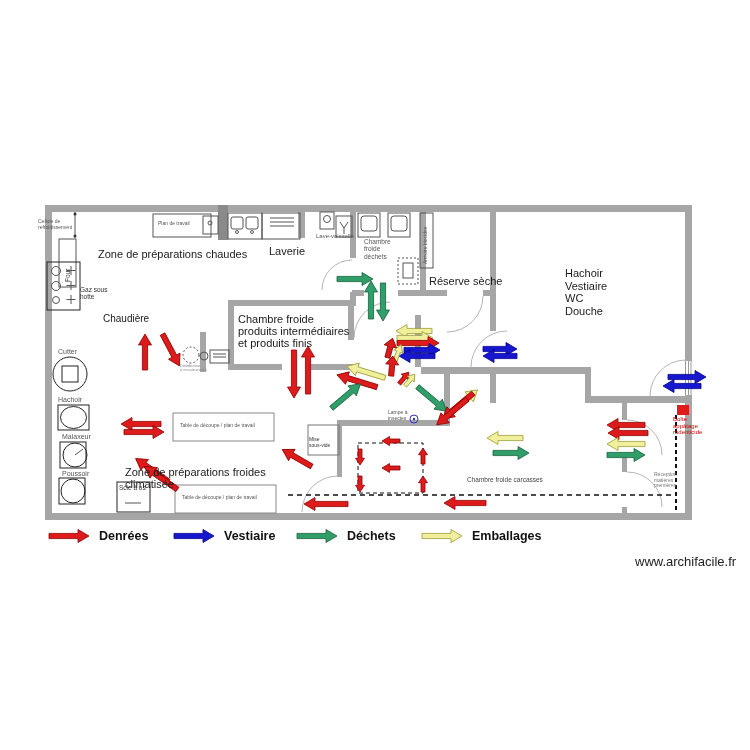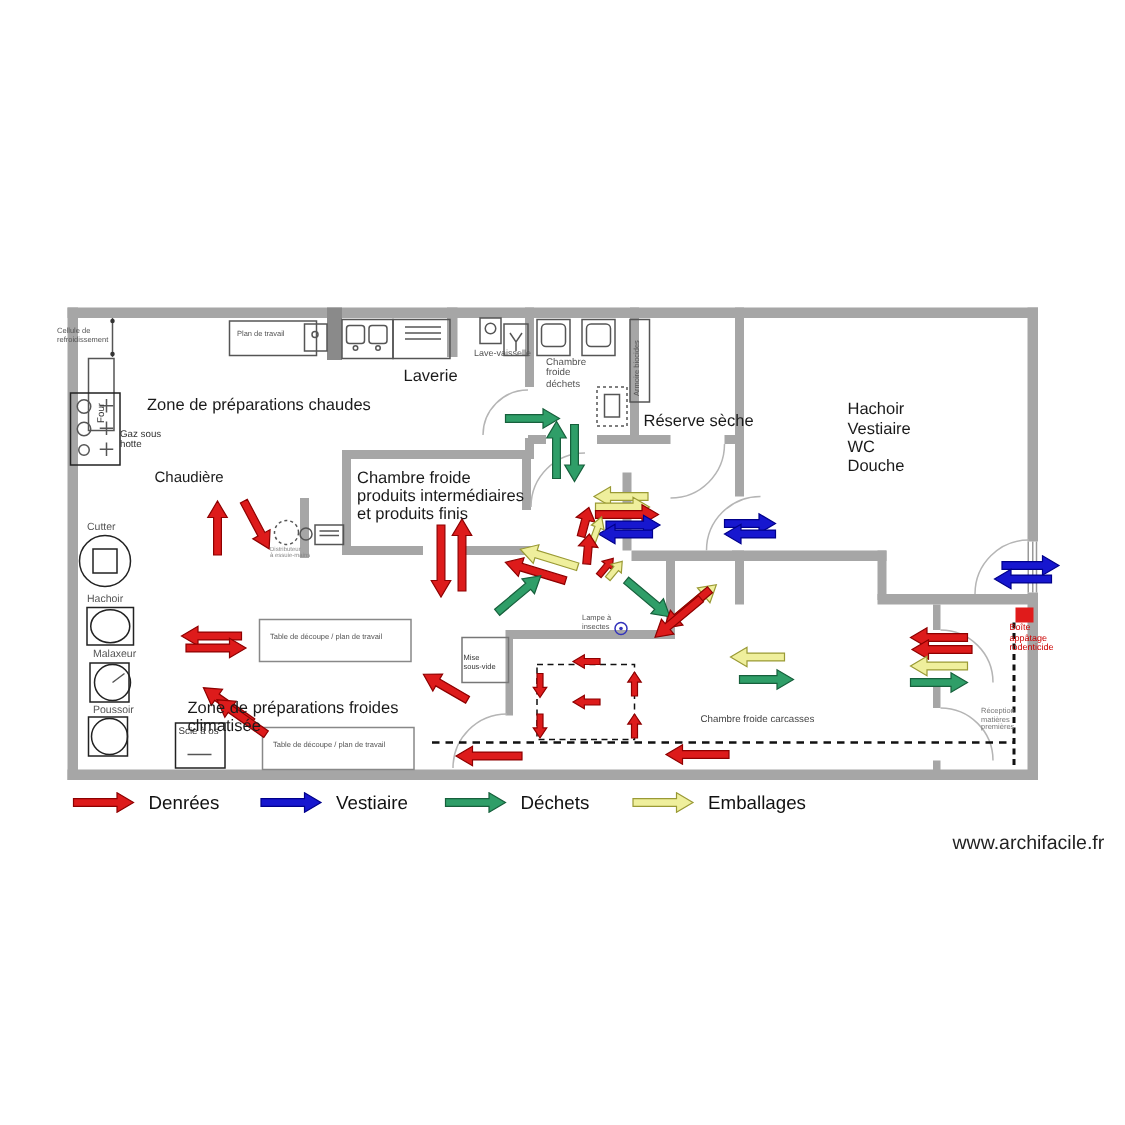--- a/index.html
+++ b/index.html
@@ -2,21 +2,21 @@
 <html><head>
 <meta charset="utf-8">
 <style>
   html,body{margin:0;padding:0;background:#fff;}
   #canvas{position:relative;width:750px;height:750px;background:#fff;overflow:hidden;
           font-family:"Liberation Sans", sans-serif;}
   .wall{position:absolute;background:#a6a6a6;}
   .wall.dark{background:#8a8a8a;}
   #plan-svg{position:absolute;left:0;top:0;width:750px;height:750px;pointer-events:none;}
   .lbl{position:absolute;color:#1a1a1a;white-space:pre;line-height:1.12;}
-  .legend-item{position:absolute;display:flex;align-items:flex-start;height:16px;}
+  .legend-item{position:absolute;display:flex;align-items:center;height:16px;font-weight:bold;}
   .legend-item svg{display:block;}
   .legend-item .legend-label{font-size:12.5px;color:#111;margin-left:8px;}
   .watermark{position:absolute;font-size:13px;color:#222;}
 </style>
 </head>
 <body>
 
 <div id="canvas">
   <div id="walls">
       <div class="wall" style="left: 45px; top: 205px; width: 647px; height: 7px;"></div>
@@ -165,21 +165,21 @@
       <polygon points="-24,-2.6 13,-2.6 13,-6.5 24,0 13,6.5 13,2.6 -24,2.6" transform="translate(294 374) rotate(90)" fill="#dd1b1b" stroke="#8e0000" stroke-width="0.8"></polygon>
       <polygon points="-24,-2.6 13,-2.6 13,-6.5 24,0 13,6.5 13,2.6 -24,2.6" transform="translate(308 370) rotate(-90)" fill="#dd1b1b" stroke="#8e0000" stroke-width="0.8"></polygon>
       <polygon points="-9,-2 1.4400000000000004,-2 1.4400000000000004,-4.5 9,0 1.4400000000000004,4.5 1.4400000000000004,2 -9,2" transform="translate(391 441) rotate(180)" fill="#dd1b1b" stroke="#8e0000" stroke-width="0.8"></polygon>
       <polygon points="-8,-2 1.2800000000000002,-2 1.2800000000000002,-4.5 8,0 1.2800000000000002,4.5 1.2800000000000002,2 -8,2" transform="translate(360 457) rotate(90)" fill="#dd1b1b" stroke="#8e0000" stroke-width="0.8"></polygon>
       <polygon points="-8,-2 1.2800000000000002,-2 1.2800000000000002,-4.5 8,0 1.2800000000000002,4.5 1.2800000000000002,2 -8,2" transform="translate(360 484) rotate(90)" fill="#dd1b1b" stroke="#8e0000" stroke-width="0.8"></polygon>
       <polygon points="-8,-2 1.2800000000000002,-2 1.2800000000000002,-4.5 8,0 1.2800000000000002,4.5 1.2800000000000002,2 -8,2" transform="translate(423 456) rotate(-90)" fill="#dd1b1b" stroke="#8e0000" stroke-width="0.8"></polygon>
       <polygon points="-8,-2 1.2800000000000002,-2 1.2800000000000002,-4.5 8,0 1.2800000000000002,4.5 1.2800000000000002,2 -8,2" transform="translate(423 484) rotate(-90)" fill="#dd1b1b" stroke="#8e0000" stroke-width="0.8"></polygon>
       <polygon points="-9,-2 1.4400000000000004,-2 1.4400000000000004,-4.5 9,0 1.4400000000000004,4.5 1.4400000000000004,2 -9,2" transform="translate(391 468) rotate(180)" fill="#dd1b1b" stroke="#8e0000" stroke-width="0.8"></polygon>
     </svg>
   <div id="labels">
-      <div class="lbl" style="left: 98px; top: 264px; font-size: 11px;">Zone de préparations chaudes</div>
+      <div class="lbl" style="left: 98px; top: 248px; font-size: 11px;">Zone de préparations chaudes</div>
       <div class="lbl" style="left: 269px; top: 245px; font-size: 11px;">Laverie</div>
       <div class="lbl" style="left: 316px; top: 233px; font-size: 6px; color: rgb(85, 85, 85);">Lave-vaisselle</div>
       <div class="lbl" style="left: 364px; top: 238px; font-size: 6.5px; color: rgb(85, 85, 85);">Chambre
 froide
 déchets</div>
       <div class="lbl" style="left: 429px; top: 275px; font-size: 11px;">Réserve sèche</div>
       <div class="lbl" style="left: 565px; top: 267px; font-size: 11px; line-height: 12.5px;">Hachoir
 Vestiaire
 WC
 Douche</div>

